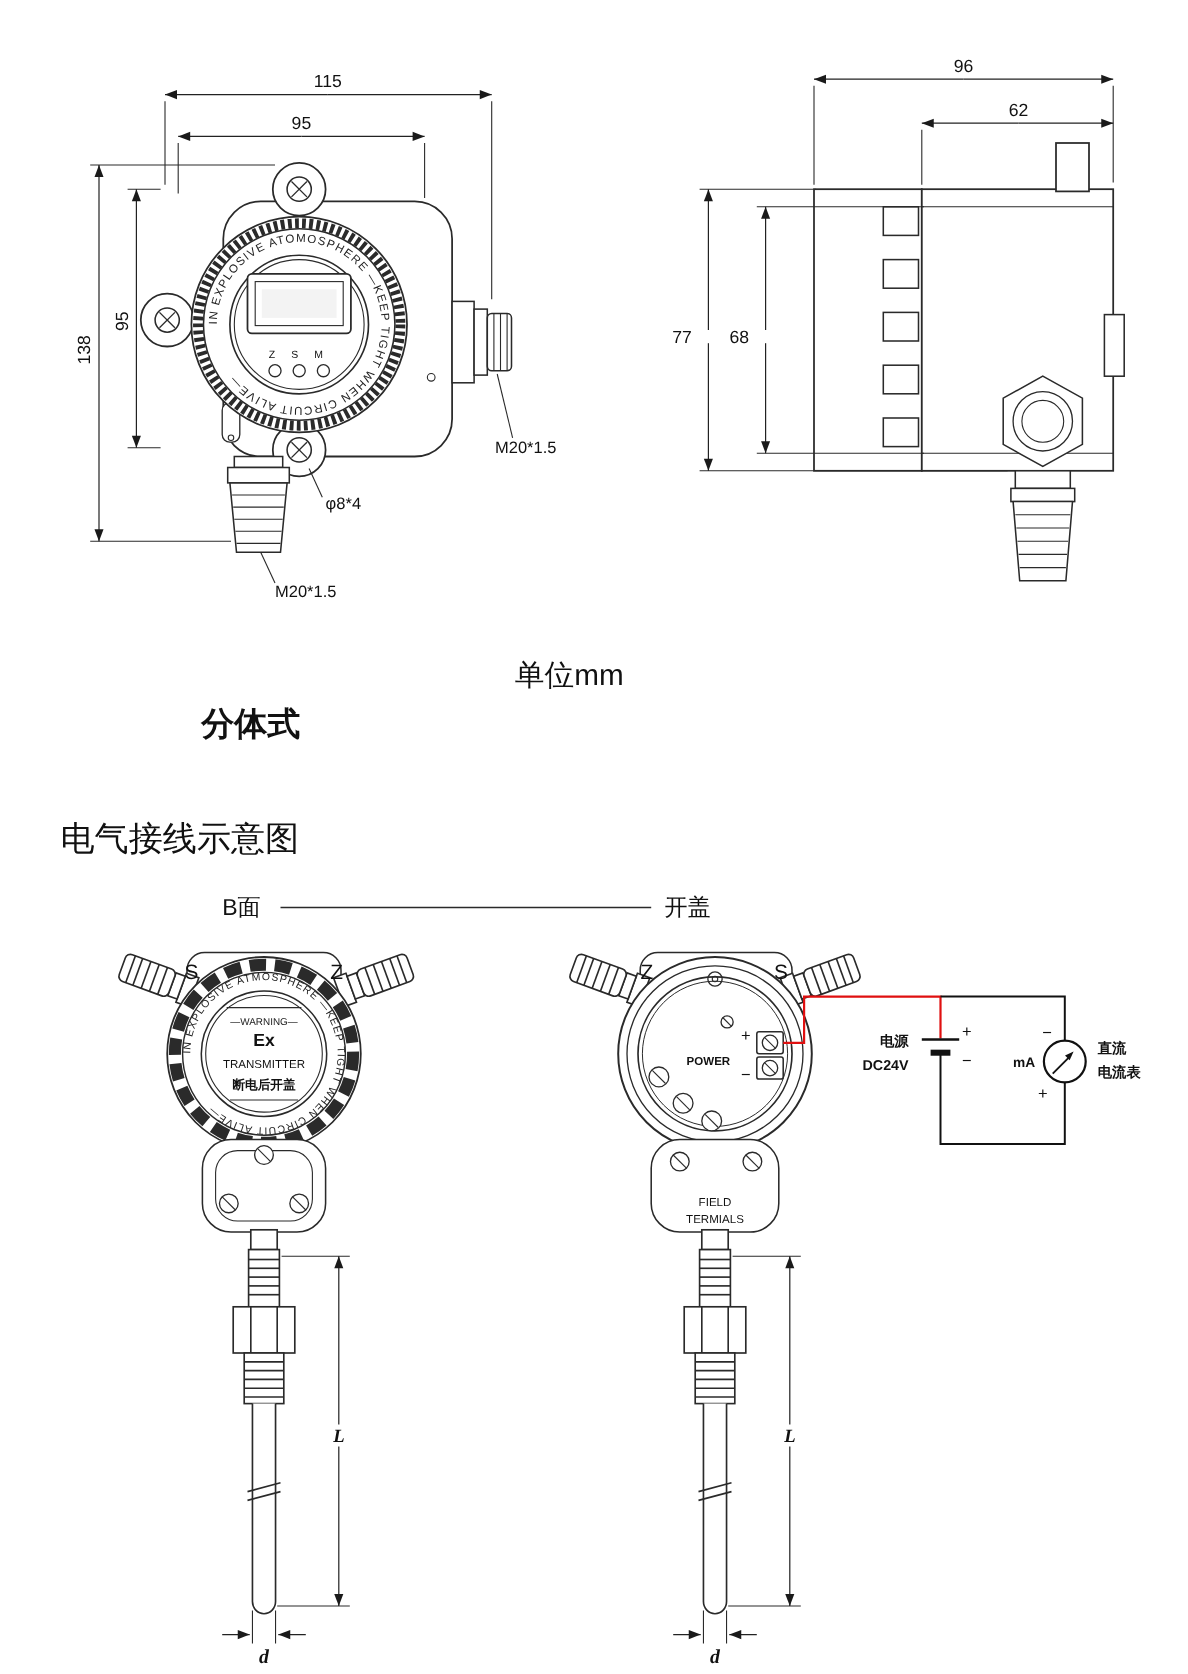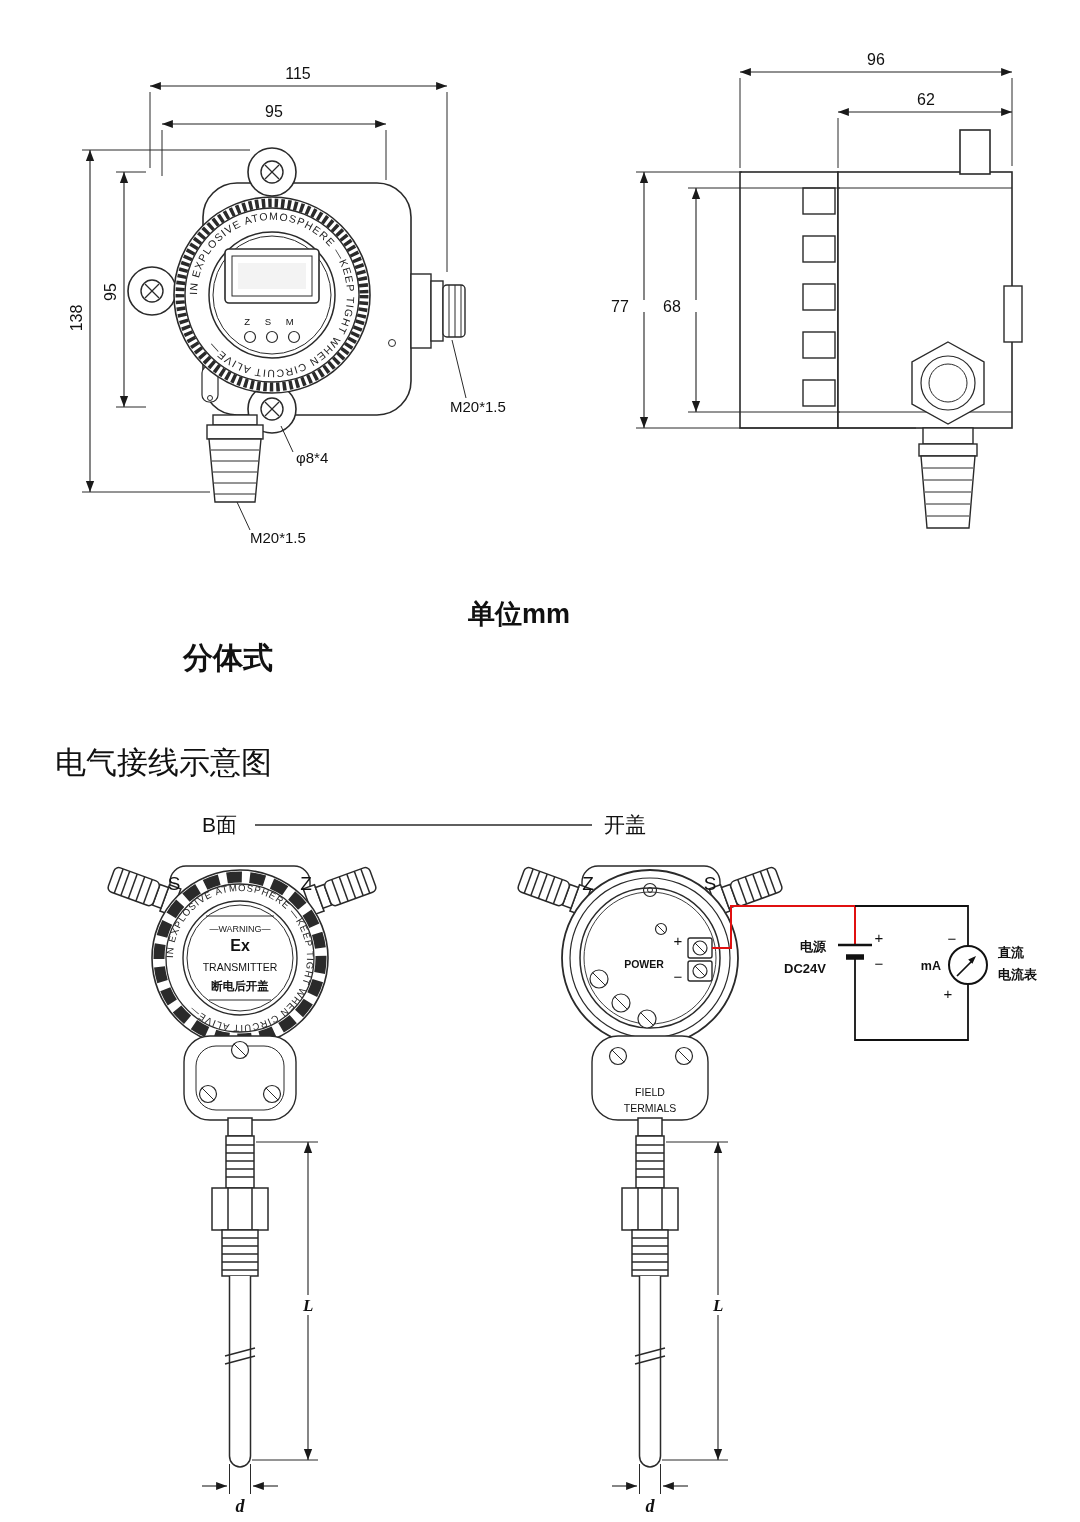--- a/index.html
+++ b/index.html
@@ -25,21 +25,21 @@
   .ctr3{font-size:10.5px;fill:#111;}
   .ctr4{font-size:11.5px;font-weight:bold;fill:#111;}
   .letter{font-size:19px;fill:#111;}
   .ser{font-family:"Liberation Serif",serif;font-style:italic;font-weight:bold;font-size:17px;fill:#111;}
   .cjk{font-size:13px;font-weight:bold;fill:#111;}
   .sgn{font-size:15px;fill:#111;}
   .face{font-size:10.5px;font-weight:bold;fill:#111;}
   .wire-r{stroke:#e01010;stroke-width:2;fill:none;}
   .wire-b{stroke:#111;stroke-width:1.8;fill:none;}
   .hd{position:absolute;white-space:nowrap;}
-  .hd-unit{left:468px;top:596px;font-size:27px;font-weight:700;}
+  .hd-unit{left:468px;top:596px;font-size:27px;font-weight:400;}
   .hd-type{left:183px;top:638px;font-size:30px;font-weight:700;}
   .hd-wiring{left:55px;top:742px;font-size:31px;font-weight:400;}
 </style>
 </head>
 <body>
 
 <div class="page">
 
 <svg width="1080" height="1522" viewBox="0 0 1080 1522">
   <defs>

